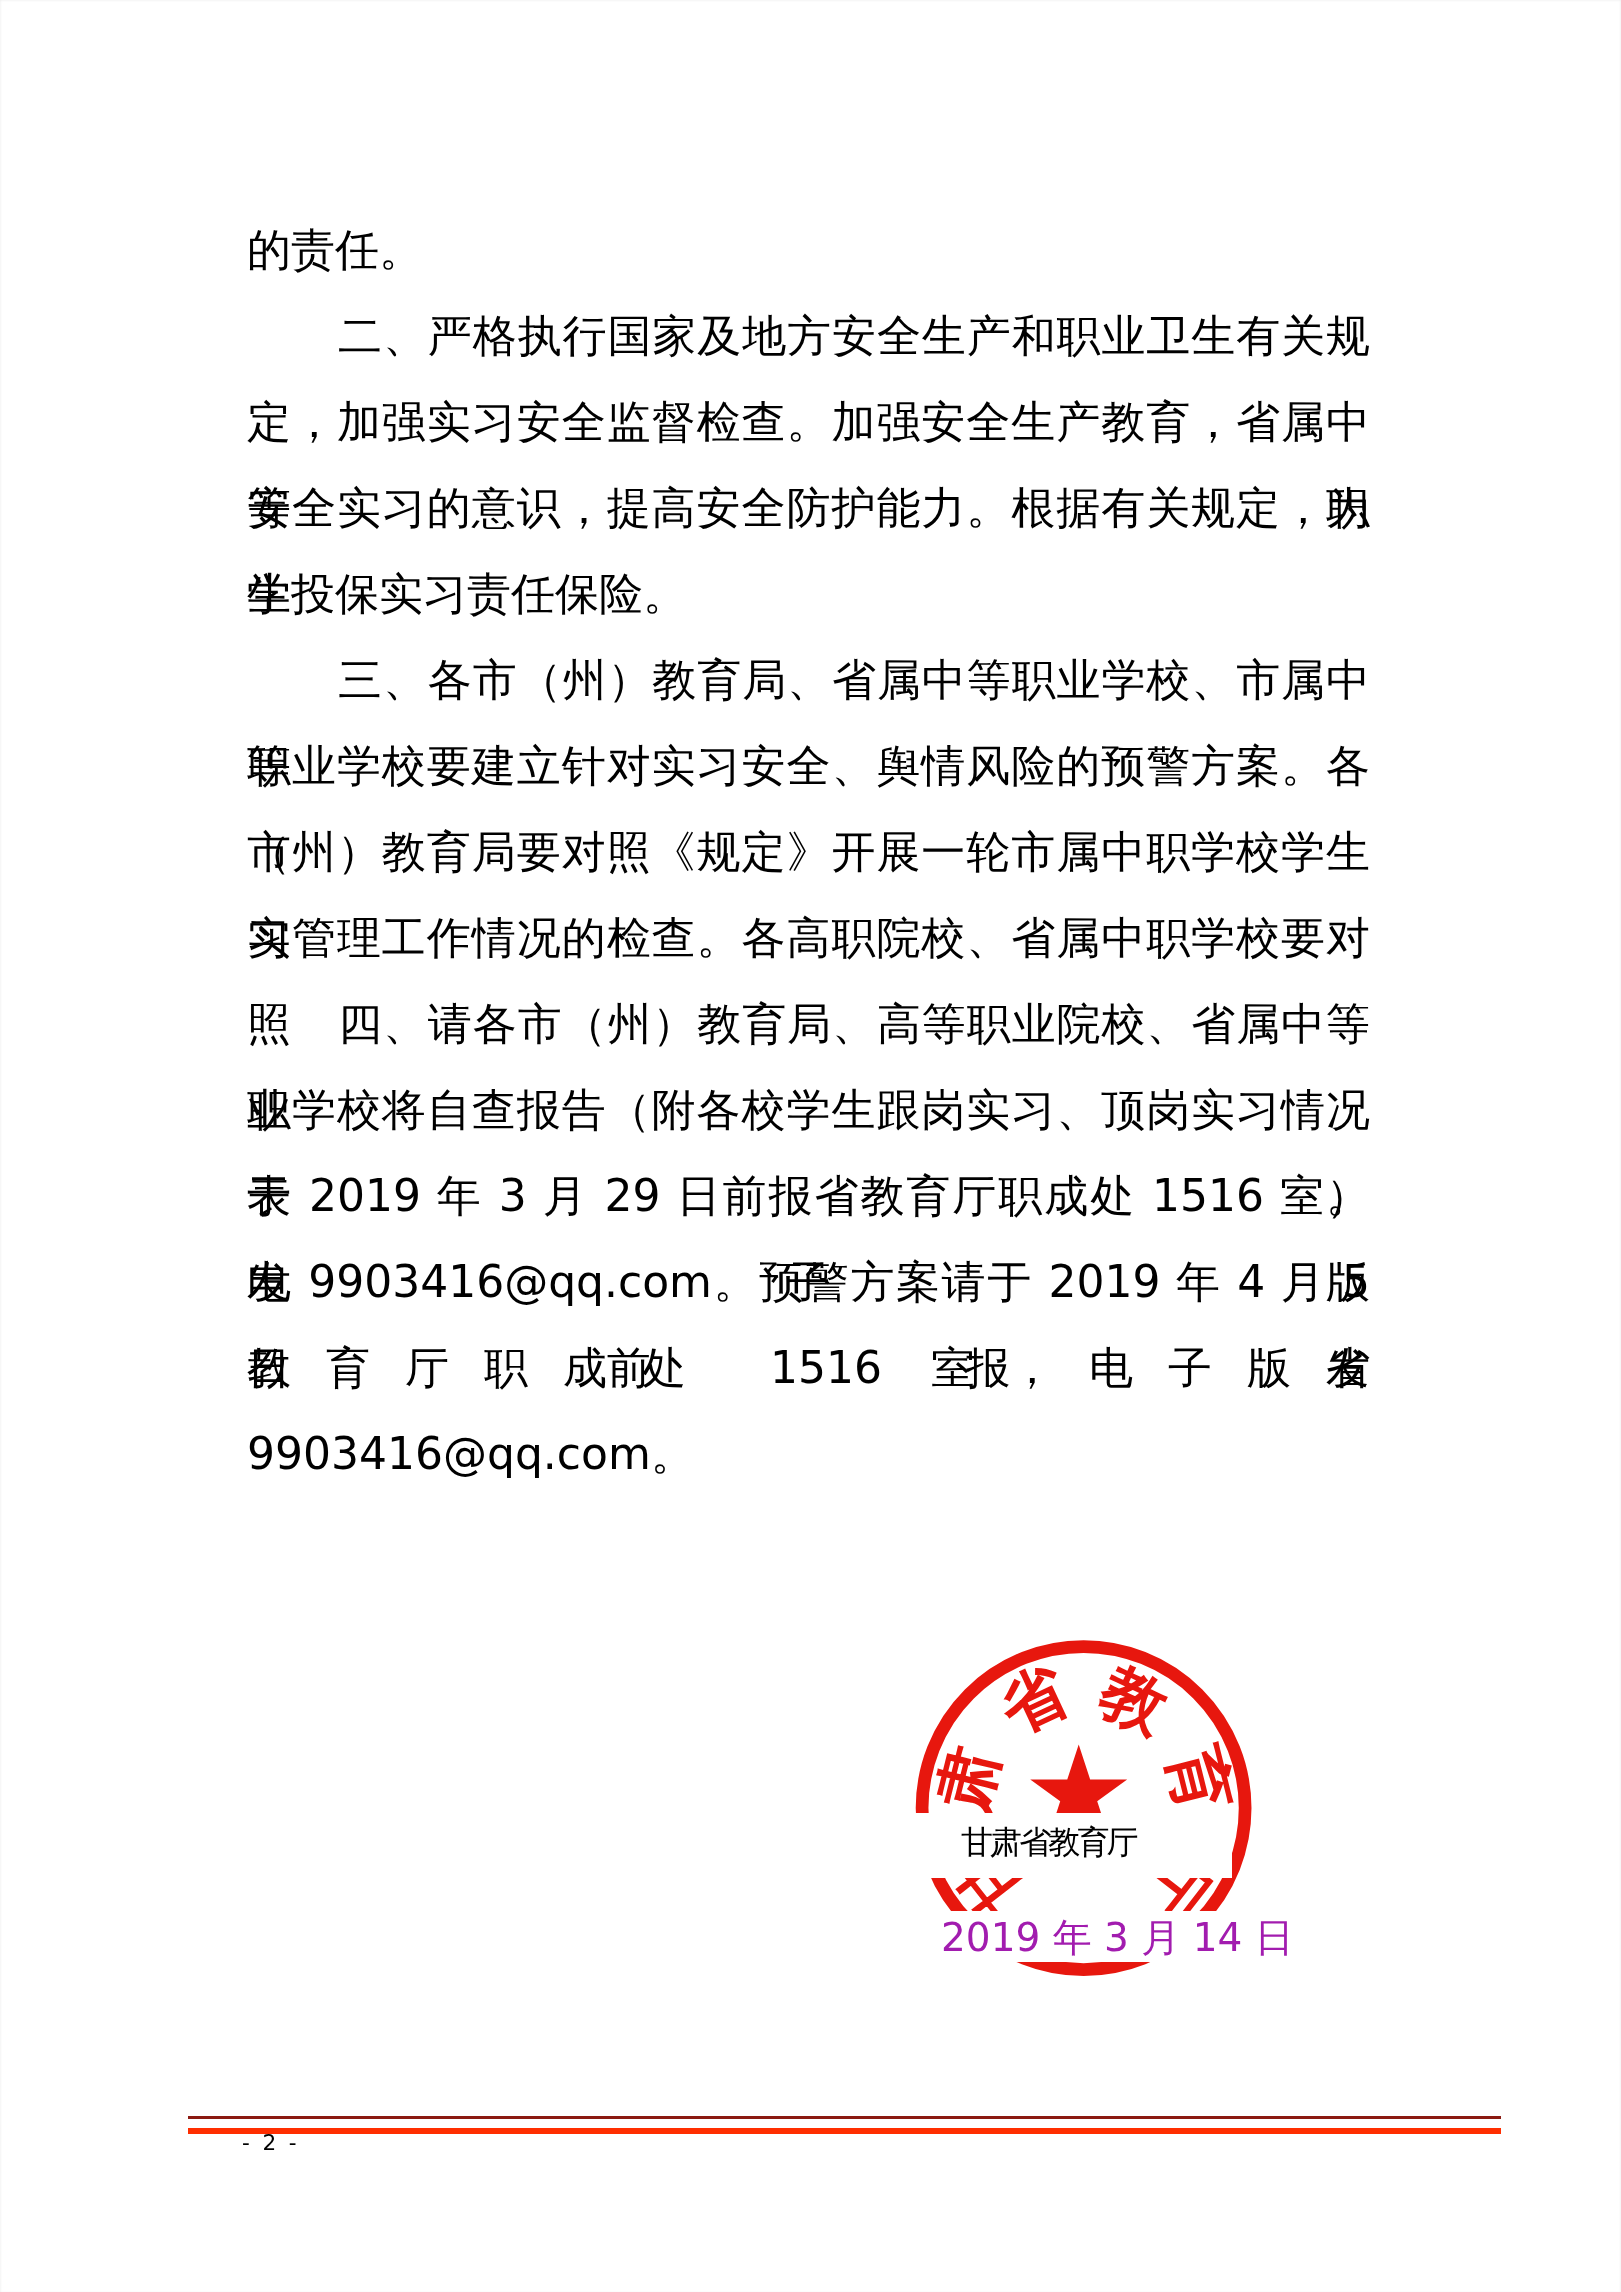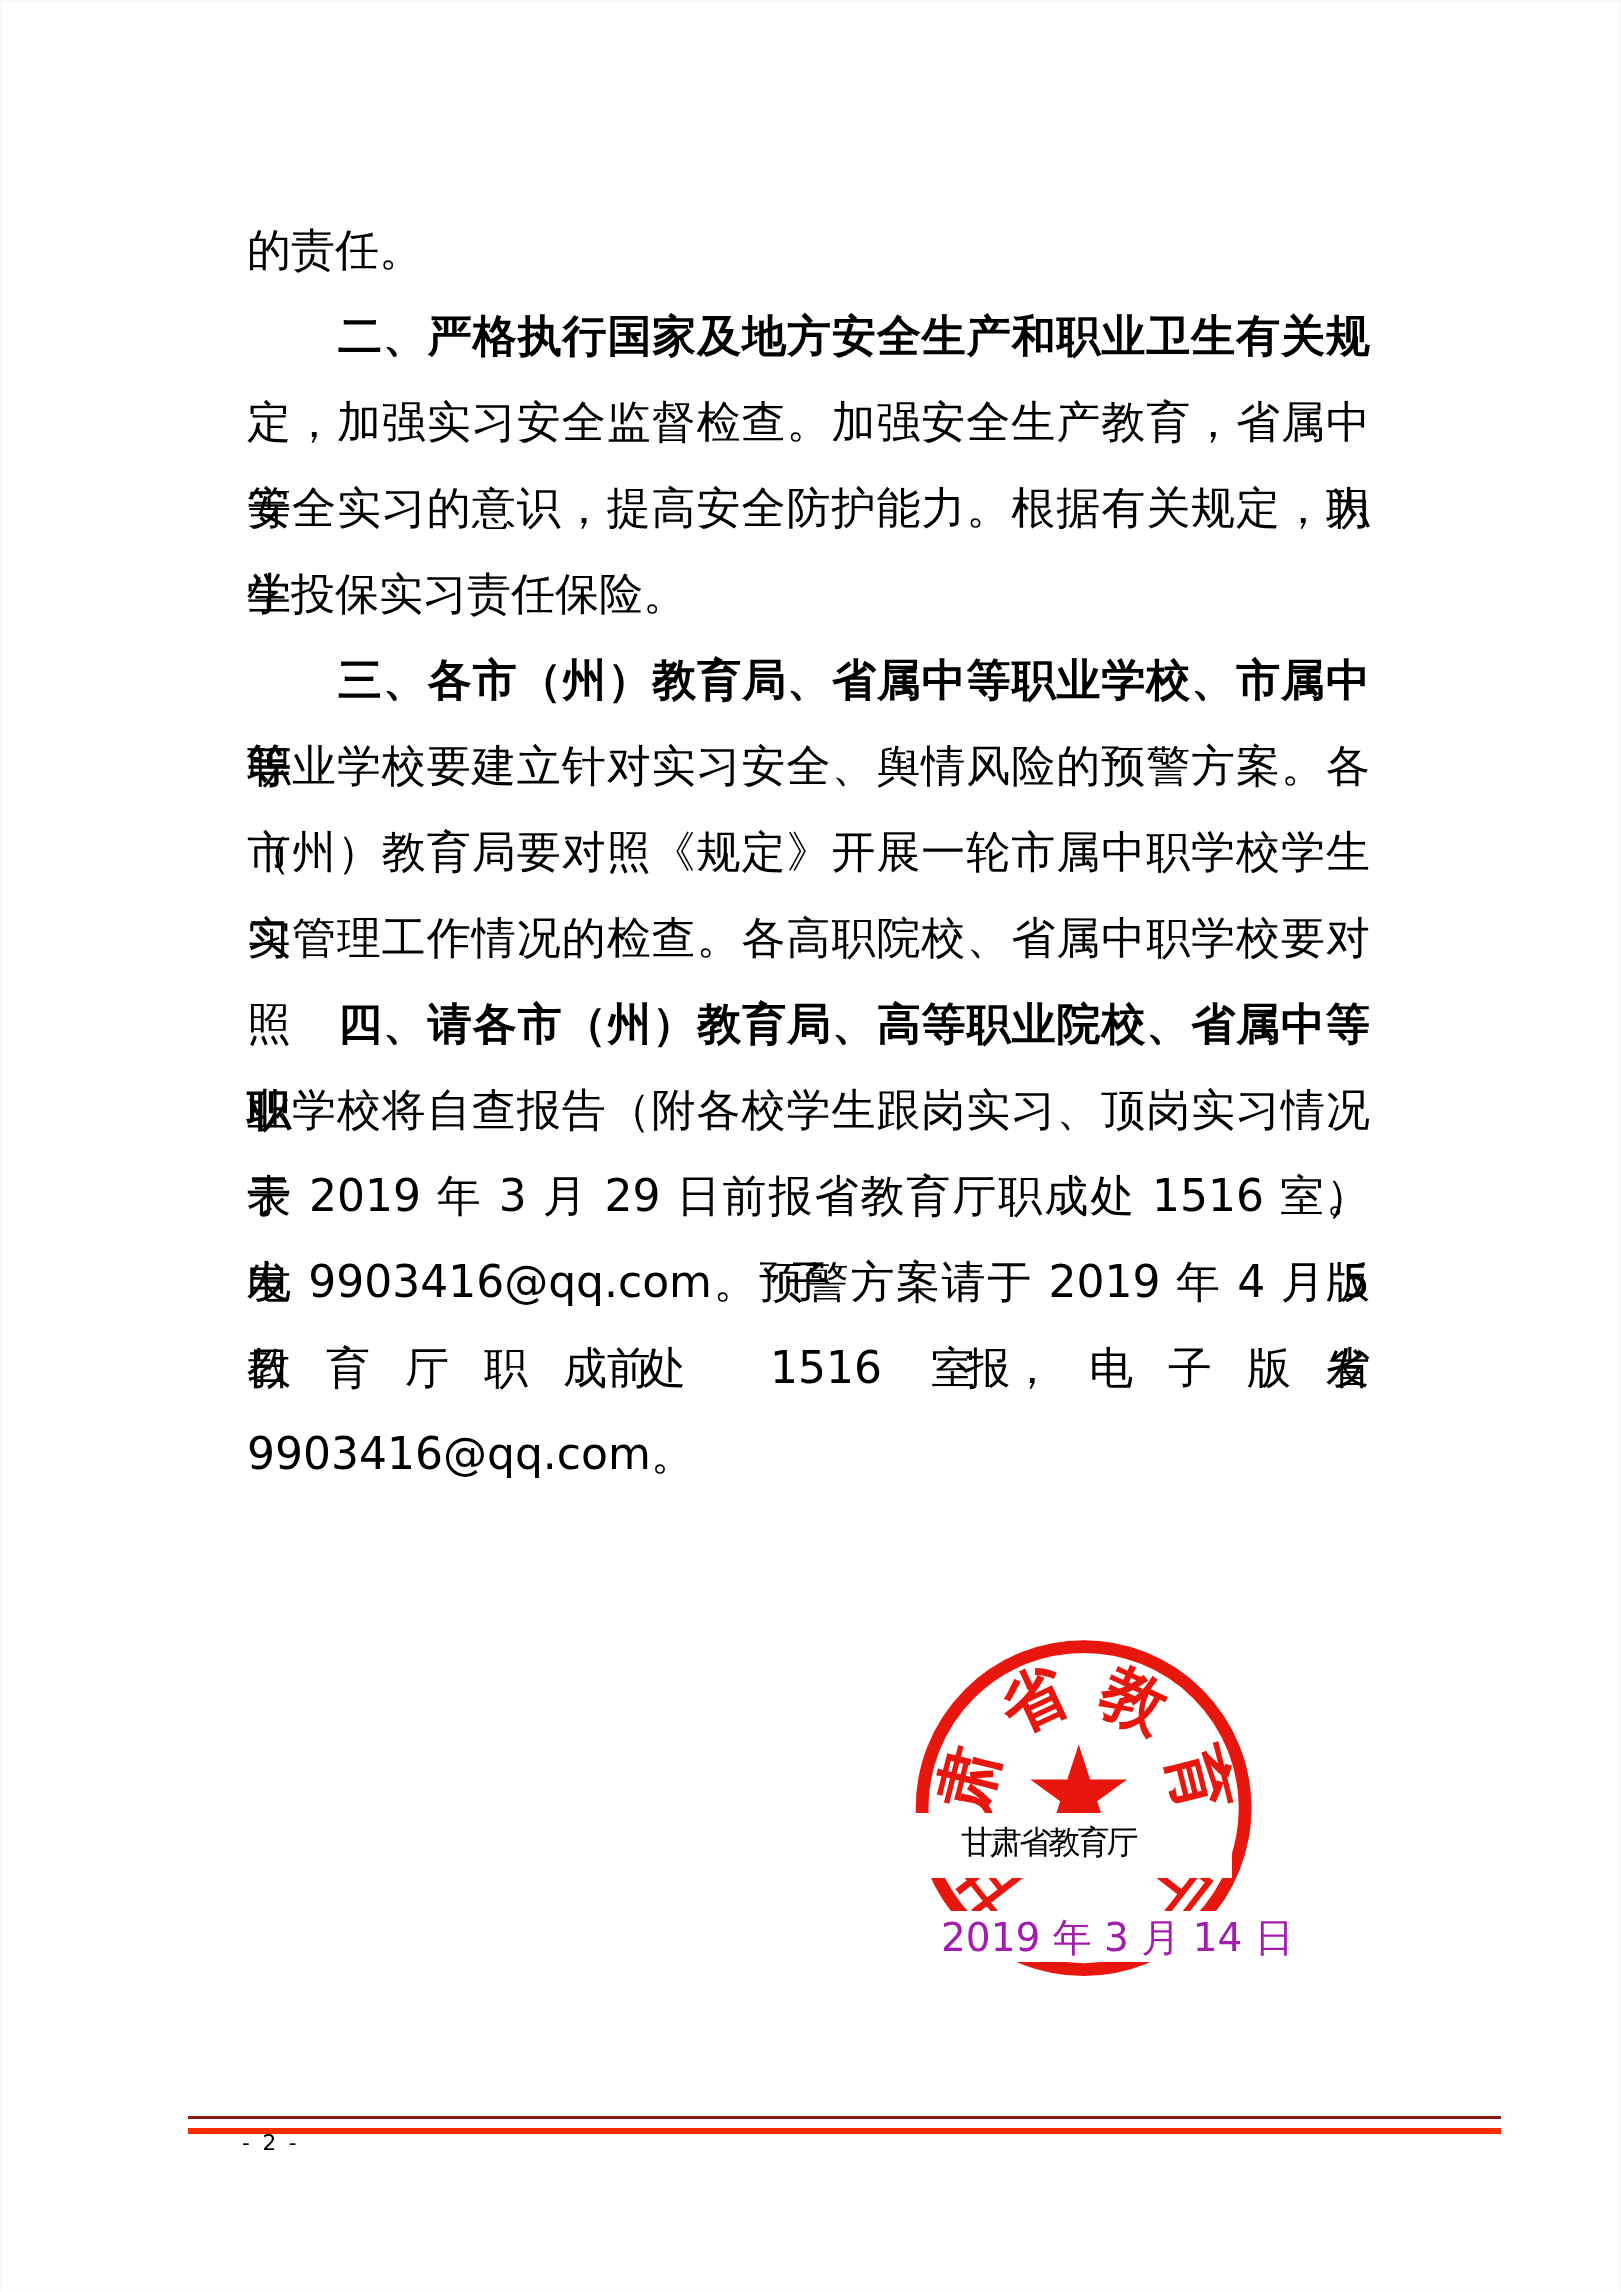--- a/index.html
+++ b/index.html
@@ -20,21 +20,21 @@
     line-height:86px;
     color:#000;
     letter-spacing:0;
   }
   .line{
     height:86px;
     text-align:justify;
     white-space:normal;
   }
   .line.just{ text-align-last:justify; }
-  .line.indent{ text-indent:91px;font-weight:bold; }
+  .line.indent{ text-indent:91px; }
   
   .seal-svg{
     position:absolute;
     left:907px;top:1627px;
     width:363px;height:372px;
     z-index:1;
   }
   .seal-ring{
     fill:none;
     stroke:var(--seal-color,#e7170e);

